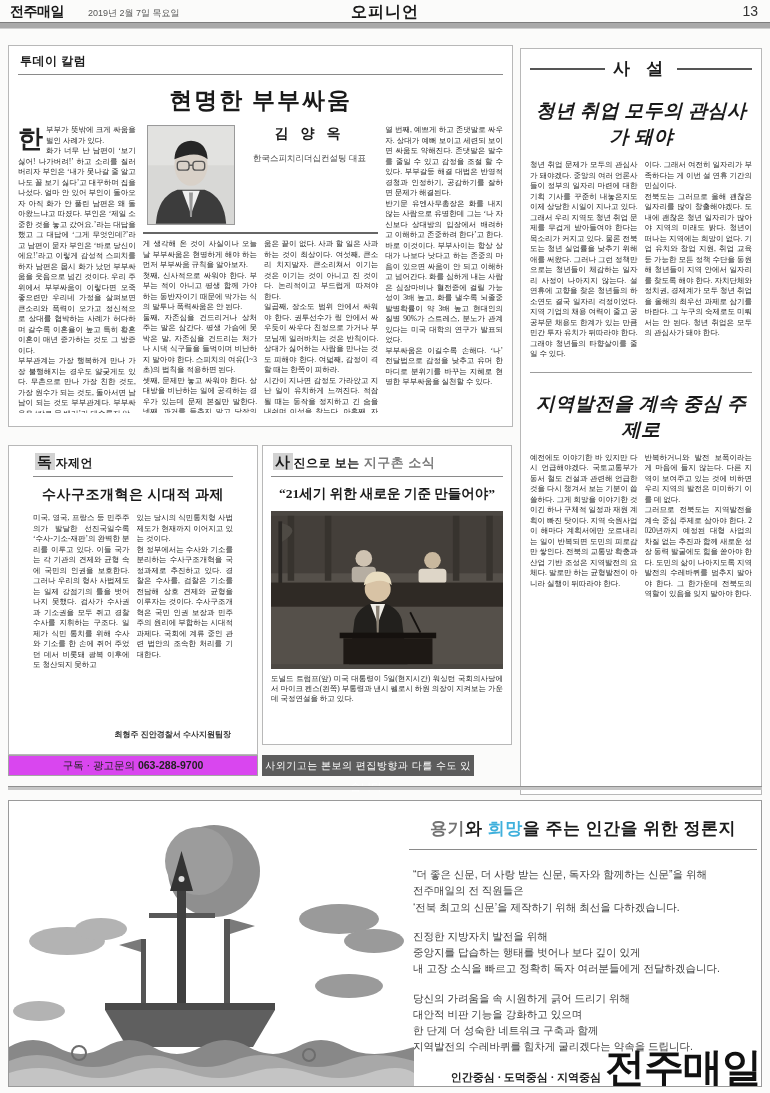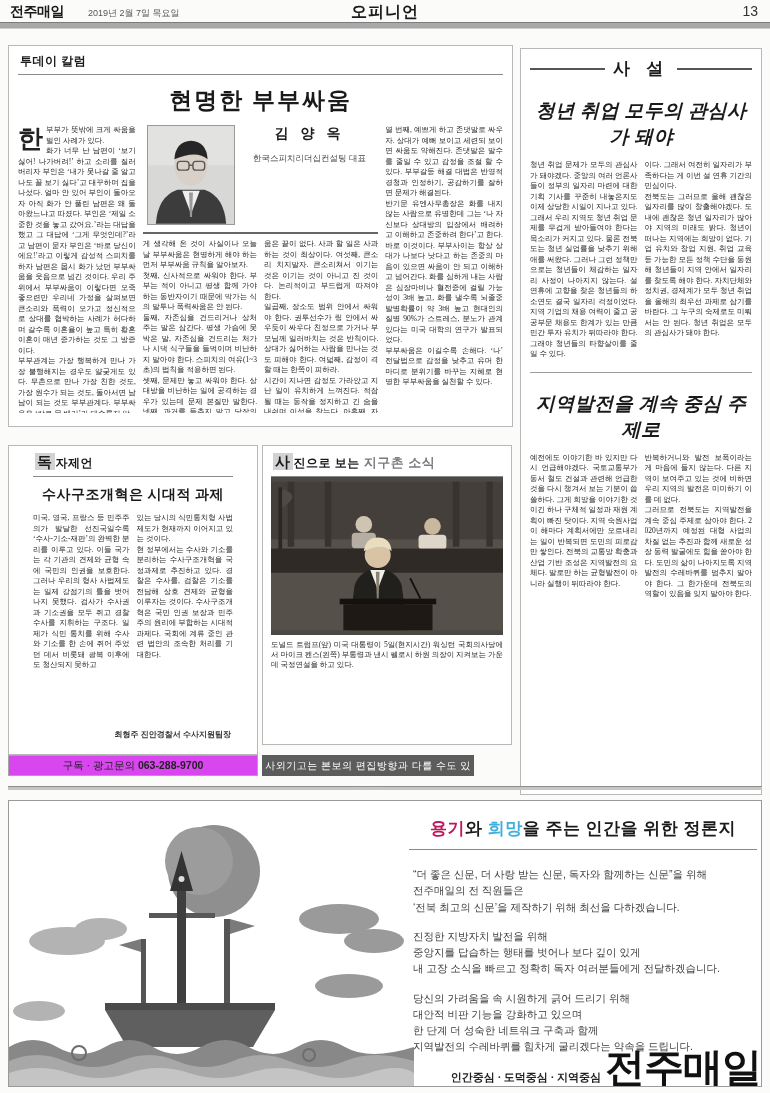--- a/index.html
+++ b/index.html
@@ -59,21 +59,21 @@
   
   .subsbar{position:absolute;left:8px;top:755px;width:250px;height:21px;background:#d946ef;border:1px solid #a5a5a5;box-sizing:border-box;text-align:center;font-size:10.5px;line-height:19px;color:#222;}
   .subsbar b{letter-spacing:0;}
   .discbar{position:absolute;left:262px;top:755px;width:212px;height:21px;background:#5c5c5c;color:#fff;text-align:center;font-size:10px;line-height:21px;letter-spacing:0.5px;}
   .page-rule{position:absolute;left:8px;top:786px;width:754px;height:3px;background:#c6c6c6;border-top:1px solid #8f8f8f;}
   
   .adbox{left:8px;top:800px;width:754px;height:287px;border:1px solid #9a9a9a;}
   .ad-illus{position:absolute;left:0;top:0;width:405px;height:285px;}
   .ad-text{position:absolute;left:400px;top:16px;width:348px;}
   .ad-headline{font-size:17px;font-weight:bold;letter-spacing:0.5px;border-bottom:1px solid #8a8a8a;padding:0 6px 9px;margin-bottom:16px;text-align:center;}
-  .hl-gold{color:#be185d;}
+  .hl-gold{color:#737373;}
   .hl-blue{color:#3fb0dc;}
   .ad-par{font-size:10.5px;line-height:1.55;color:#3d3d3d;white-space:pre-line;margin:0 0 13px 4px;}
   .ad-footer{position:absolute;left:400px;top:246px;width:352px;display:flex;align-items:baseline;justify-content:flex-end;gap:4px;text-align:right;}
   .ad-slogan{font-size:11px;font-weight:bold;font-family:"Liberation Serif",serif;color:#222;}
   .ad-logo{font-size:40px;font-weight:900;letter-spacing:-1px;color:#111;line-height:1;}
 </style>
 </head>
 <body>
 
 <div class="hdr">
@@ -153,20 +153,21 @@
   <div class="rd-cols">
     <div class="rd-col smalltext">미국, 영국, 프랑스 등 민주주의가 발달한 선진국일수록 ‘수사-기소-재판’의 완벽한 분리를 이루고 있다. 이들 국가는 각 기관의 견제와 균형 속에 국민의 인권을 보호한다. 그러나 우리의 형사 사법제도는 일제 강점기의 틀을 벗어나지 못했다. 검사가 수사권과 기소권을 모두 쥐고 경찰 수사를 지휘하는 구조다. 일제가 식민 통치를 위해 수사와 기소를 한 손에 쥐어 주었던 데서 비롯돼 광복 이후에도 청산되지 못하고</div>
     <div class="rd-col smalltext">있는 당시의 식민통치형 사법제도가 현재까지 이어지고 있는 것이다.
 현 정부에서는 수사와 기소를 분리하는 수사구조개혁을 국정과제로 추진하고 있다. 경찰은 수사를, 검찰은 기소를 전담해 상호 견제와 균형을 이루자는 것이다. 수사구조개혁은 국민 인권 보장과 민주주의 원리에 부합하는 시대적 과제다. 국회에 계류 중인 관련 법안의 조속한 처리를 기대한다.</div>
   </div>
   <div class="rd-author">최형주 진안경찰서 수사지원팀장</div>
 </div>
 
 <div class="nbox photonews">
   <div class="sec-label"><span class="big">사</span><span>진으로 보는 </span><span class="grayword">지구촌 소식</span></div>
+  <div class="headline">“21세기 위한 새로운 기준 만들어야”</div>
   <svg class="news-photo" viewBox="0 0 250 160" xmlns="http://www.w3.org/2000/svg">
     <rect width="250" height="160" fill="#55504a"></rect>
     <rect width="250" height="62" fill="#443f3a"></rect>
     <rect x="18" y="0" width="7" height="70" fill="#37332e"></rect>
     <rect x="58" y="0" width="7" height="70" fill="#37332e"></rect>
     <rect x="196" y="0" width="7" height="70" fill="#37332e"></rect>
     <rect x="232" y="0" width="7" height="70" fill="#37332e"></rect>
     <rect x="8" y="6" width="4" height="86" fill="#2a2724"></rect>
     <path d="M12 8 Q34 14 12 28 Z" fill="#4e4a44"></path>
     <circle cx="100" cy="46" r="9" fill="#cfc3b2"></circle>

